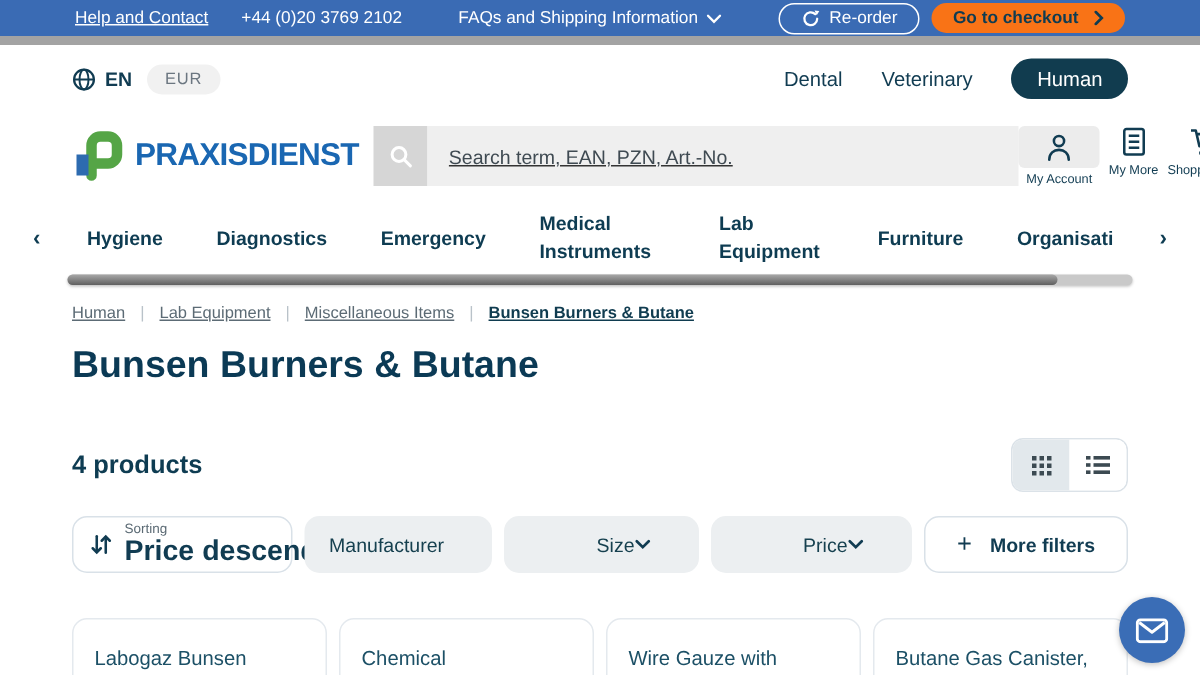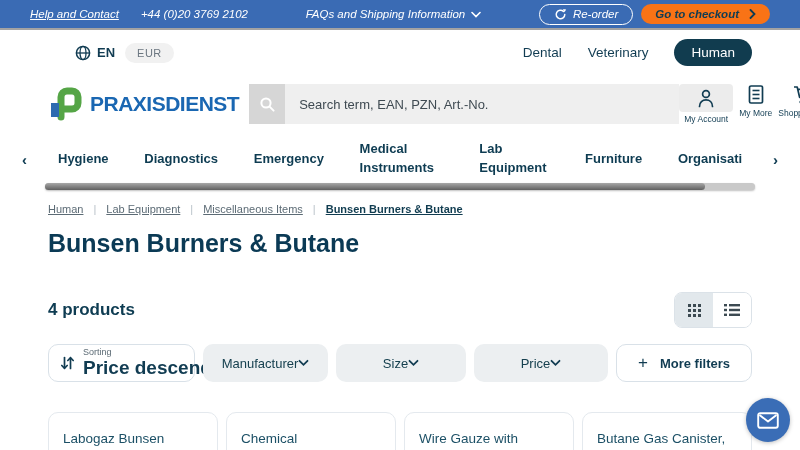--- a/index.html
+++ b/index.html
@@ -1,49 +1,49 @@
 <!DOCTYPE html>
 <html><head>
 <meta charset="utf-8">
 <style>
   * { box-sizing: border-box; margin: 0; padding: 0; }
   html,body { width:800px; height:450px; overflow:hidden; }
   body { font-family:"Liberation Sans", sans-serif; background:#fff; position:relative; }
 
   
-  .topbar { height:30px; background:#3a6bb4; border-bottom:2px solid #a3a3a3;
-            display:flex; align-items:center; padding:0 30px; color:#fff; font-size:11.5px;font-style:italic; }
+  .topbar { height:30px; background:#3a6bb4; border-bottom:6px solid #a3a3a3;
+            display:flex; align-items:center; padding:0 50px; color:#fff; font-size:11.5px; }
   .topbar-left { display:flex; align-items:center; gap:22px; }
   .topbar-center { flex:1; display:flex; justify-content:center; align-items:center; gap:6px; }
   .topbar-right { display:flex; align-items:center; gap:8px; }
   .tb-link { text-decoration:underline; cursor:pointer; }
   .pill-outline { display:flex; align-items:center; gap:6px; border:1.5px solid #fff;
                   border-radius:999px; padding:3px 14px; color:#fff; cursor:pointer; }
   .pill-white { display:flex; align-items:center; gap:10px; background:#f97316; color:#0f3c52;
                 border-radius:999px; padding:4px 14px; font-weight:bold; cursor:pointer; }
 
   
-  .utilbar { height:45px; display:flex; align-items:center; padding:0 48px;margin-left:27px; }
+  .utilbar { height:45px; display:flex; align-items:center; padding:0 48px; }
   .util-left { display:flex; align-items:center; gap:10px; }
   .lang { display:flex; align-items:center; gap:6px; color:#113c52; font-weight:bold; font-size:13px; cursor:pointer; }
   .currency-pill { background:#f1f1f1; color:#6b7680; font-size:11px; letter-spacing:0.5px;
                    border-radius:999px; padding:4px 12px; cursor:pointer; }
   .util-right { margin-left:auto; display:flex; align-items:center; gap:26px; font-size:13.5px; color:#113c52; }
   .segment { cursor:pointer; }
   .segment-active { background:#113c4f; color:#fff; border-radius:999px; padding:6px 17px; cursor:pointer; }
 
   
   .header { height:58px; display:flex; align-items:center; padding:0 48px; }
   .brand { display:flex; align-items:center; gap:8px; cursor:pointer; }
   .brand-text { color:#1a67b2; font-weight:bold; font-size:21px; letter-spacing:-0.5px; }
   .search { display:flex; margin-left:10px; }
   .search-btn { width:36px; height:40px; background:#d6d6d6; border:none; display:flex;
                 align-items:center; justify-content:center; cursor:pointer; }
   .search-input { width:394px; height:40px; background:#efefef; border:none; outline:none;
-                  padding:0 14px; font-size:13px; color:#333; font-family:inherit; }
+                  padding:0 14px; font-size:13px; color:#333; font-family:inherit;text-decoration:underline; }
   .search-input::placeholder { color:#3f4a52; opacity:1; }
   .header-icons { margin-left:auto; display:flex; align-items:flex-start; gap:6px; }
   .hicon { display:flex; flex-direction:column; align-items:center; gap:2px; cursor:pointer; }
   .hicon-label { font-size:8.5px; color:#113c52; white-space:nowrap; }
   .account-box { background:#ececec; border-radius:4px; padding:3px 17px; }
 
   
   .nav { position:relative; height:52px; display:flex; align-items:center; padding:0 58px; }
   .nav-items { flex:1; display:flex; justify-content:space-between; align-items:center; }
   .nav-item { font-size:13px; font-weight:bold; color:#0e3c52; line-height:1.45; cursor:pointer; }
@@ -72,21 +72,21 @@
             background:#fff; border:none; cursor:pointer; }
   .vt-active { background:#e2e8ec; }
 
   .filters { margin-top:16px; display:flex; gap:8px; }
   .f-sort { width:147px; height:38px; background:#fff; border:1px solid #d9e1e8; border-radius:10px;
             display:flex; align-items:center; gap:8px; padding:0 11px; cursor:pointer; }
   .f-sort-txt { display:flex; flex-direction:column; line-height:1.15; flex:1; }
   .f-sort-label { font-size:9px; color:#5b6a74; }
   .f-sort-value { font-size:19px; color:#113c52; font-weight:bold; white-space:nowrap; }
   .f-pill { height:38px; background:#eceff1; border:none; border-radius:10px; display:flex;
-            align-items:center; justify-content:center; padding:0 8px; font-size:13px;
+            align-items:center; justify-content:flex-end; padding:0 32px; font-size:13px;
             color:#16404f; cursor:pointer; font-family:inherit; }
   .f-w125{width:125px;} .f-w130{width:130px;} .f-w134{width:134px;}
   .f-more { width:136px; height:38px; background:#fff; border:1px solid #d9e1e8; border-radius:10px;
             display:flex; align-items:center; justify-content:center; gap:12px; font-size:13px;
             font-weight:bold; color:#113c52; cursor:pointer; font-family:inherit; }
   .f-plus { font-size:17px; font-weight:normal; }
 
   .product-grid { margin-top:30px; display:flex; gap:8px; }
   .card { width:170px; height:140px; background:#fff; border:1px solid #e4e9ee; border-radius:10px;
           padding:16px 14px; cursor:pointer; }

